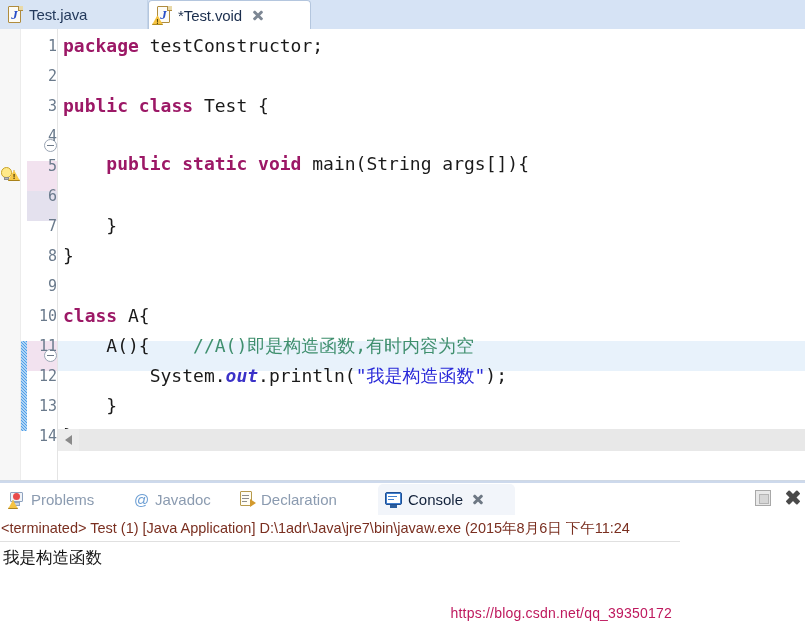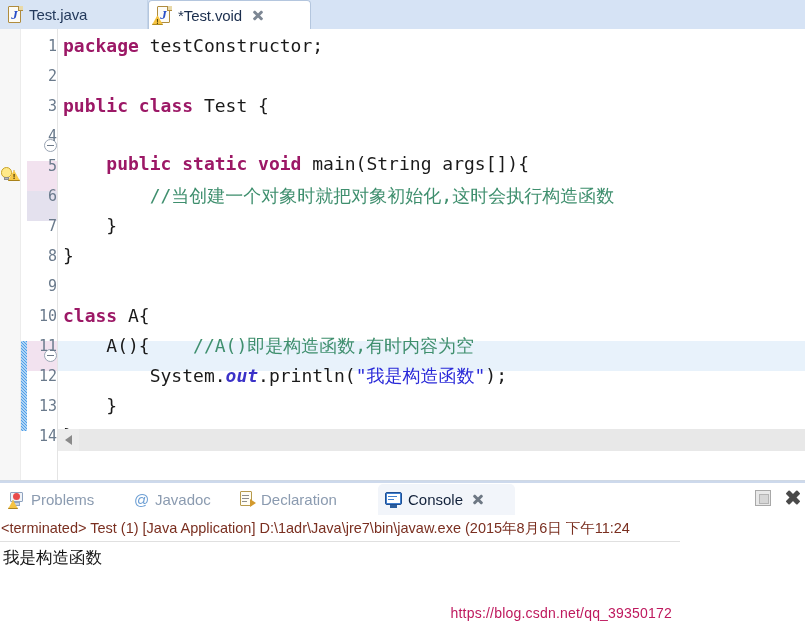--- a/index.html
+++ b/index.html
@@ -503,21 +503,20 @@
     <div class="lnum" style="left:27px; top:362px;">13</div>
     <div class="lnum" style="left:27px; top:392px;">14</div>
 
     <div class="code" style="left:63px; top:2px;"><span class="kw">package</span><span class="plain"> testConstructor;</span></div>
 
     <div class="code" style="left:63px; top:62px;"><span class="kw">public</span><span class="kw"> class</span><span class="plain"> Test {</span></div>
 
     <div class="code" style="left:63px; top:84px;margin-top:36px;"><span class="kw">    public static void</span><span class="plain"> main(String args[]){</span></div>
 
 
-    <div class="code" style="left:63px; top:152px;"><span class="cmt">        //当创建一个对象时就把对象初始化,这时会执行构造函数</span></div>
 
     <div class="code" style="left:63px; top:182px;"><span class="plain">    }</span></div>
 
     <div class="code" style="left:63px; top:212px;"><span class="plain">}</span></div>
 
     <div class="code" style="left:63px; top:272px;"><span class="kw">class</span><span class="plain"> A{</span></div>
 
     <div class="code" style="left:63px; top:302px;"><span class="plain">    A(){    </span><span class="cmt">//A()即是构造函数,有时内容为空</span></div>
 
     <div class="code" style="left:63px; top:332px;"><span class="plain">        System.</span><span class="stat">out</span><span class="plain">.println(</span><span class="str">"我是构造函数"</span><span class="plain">);</span></div>

